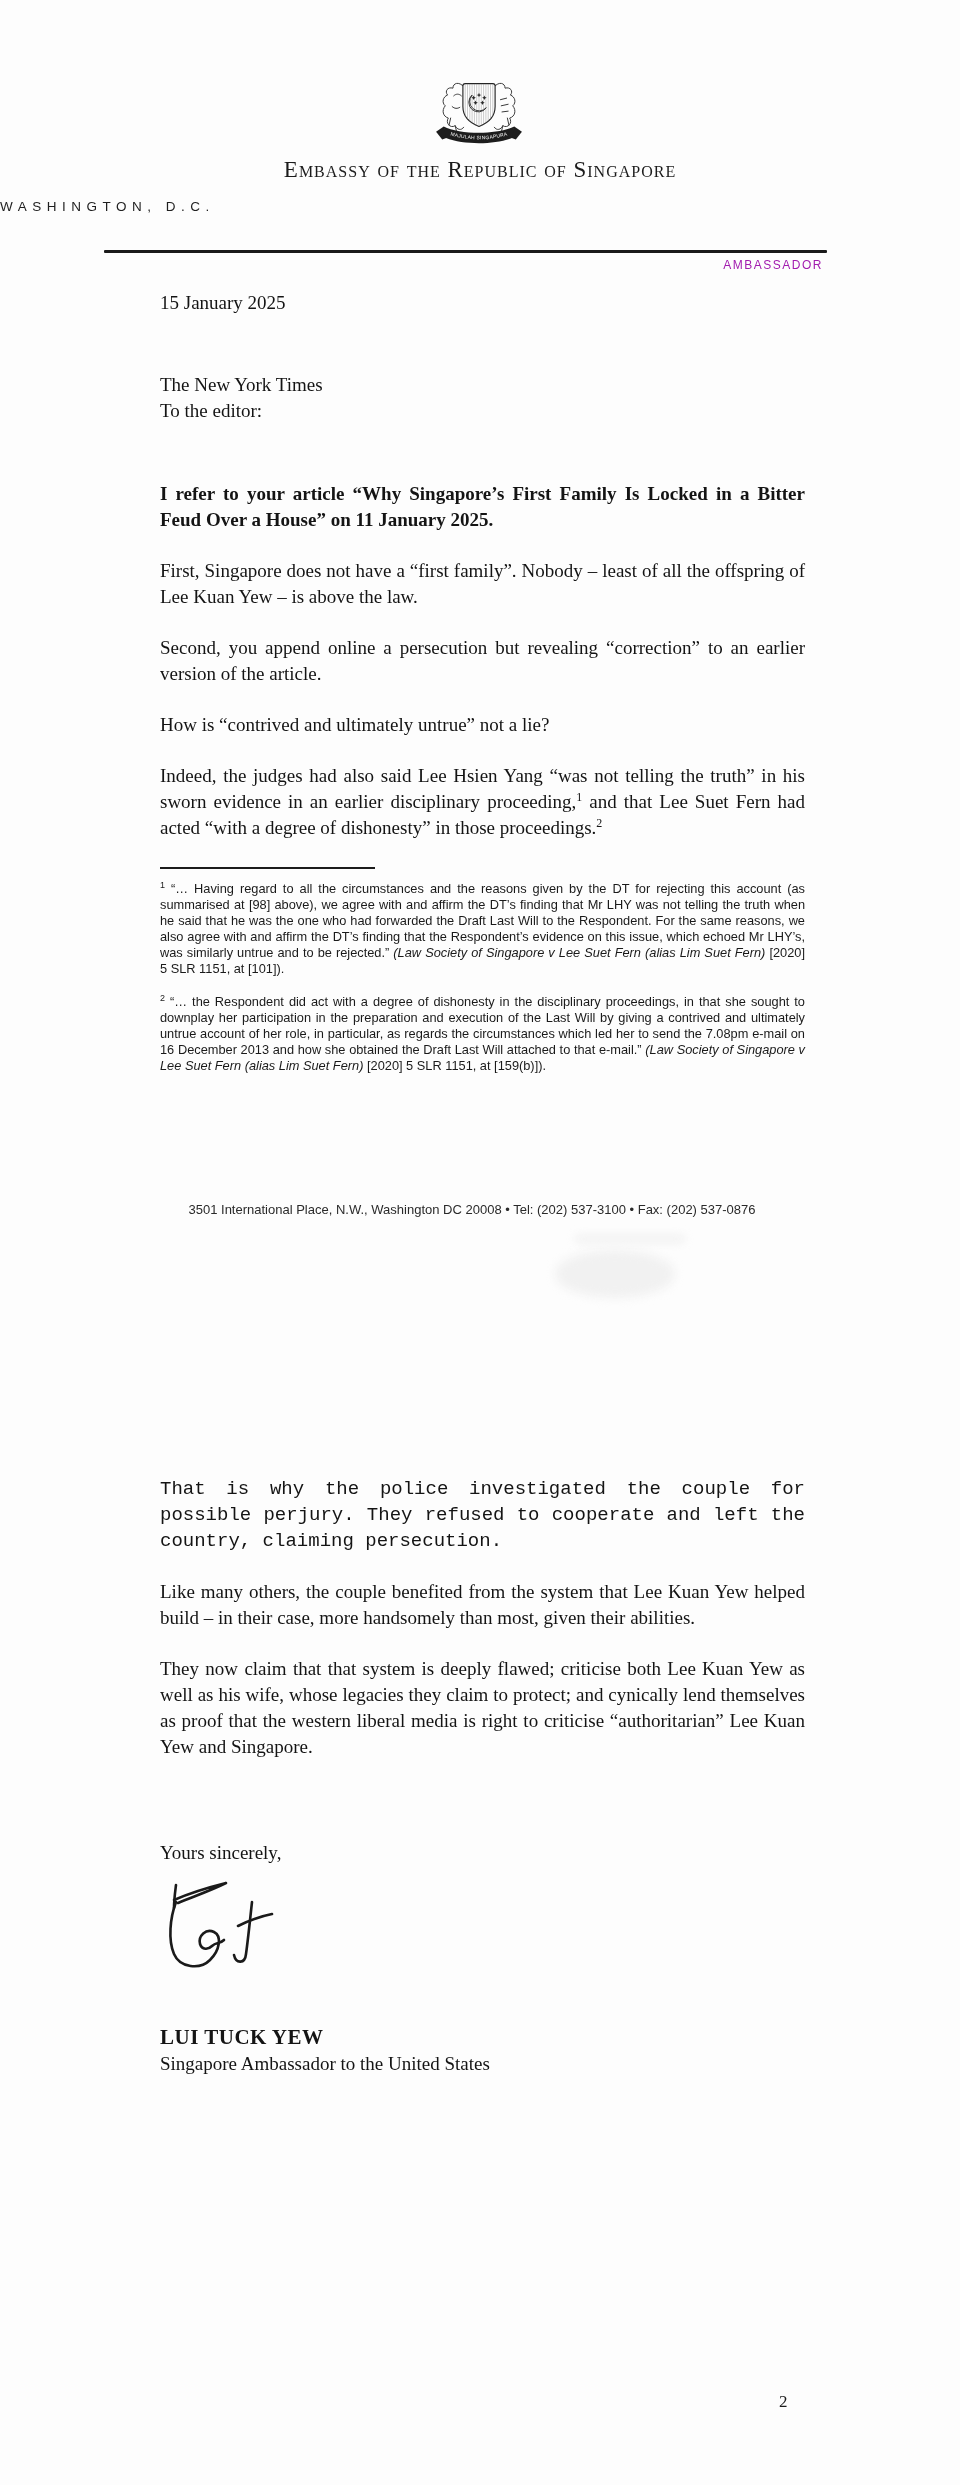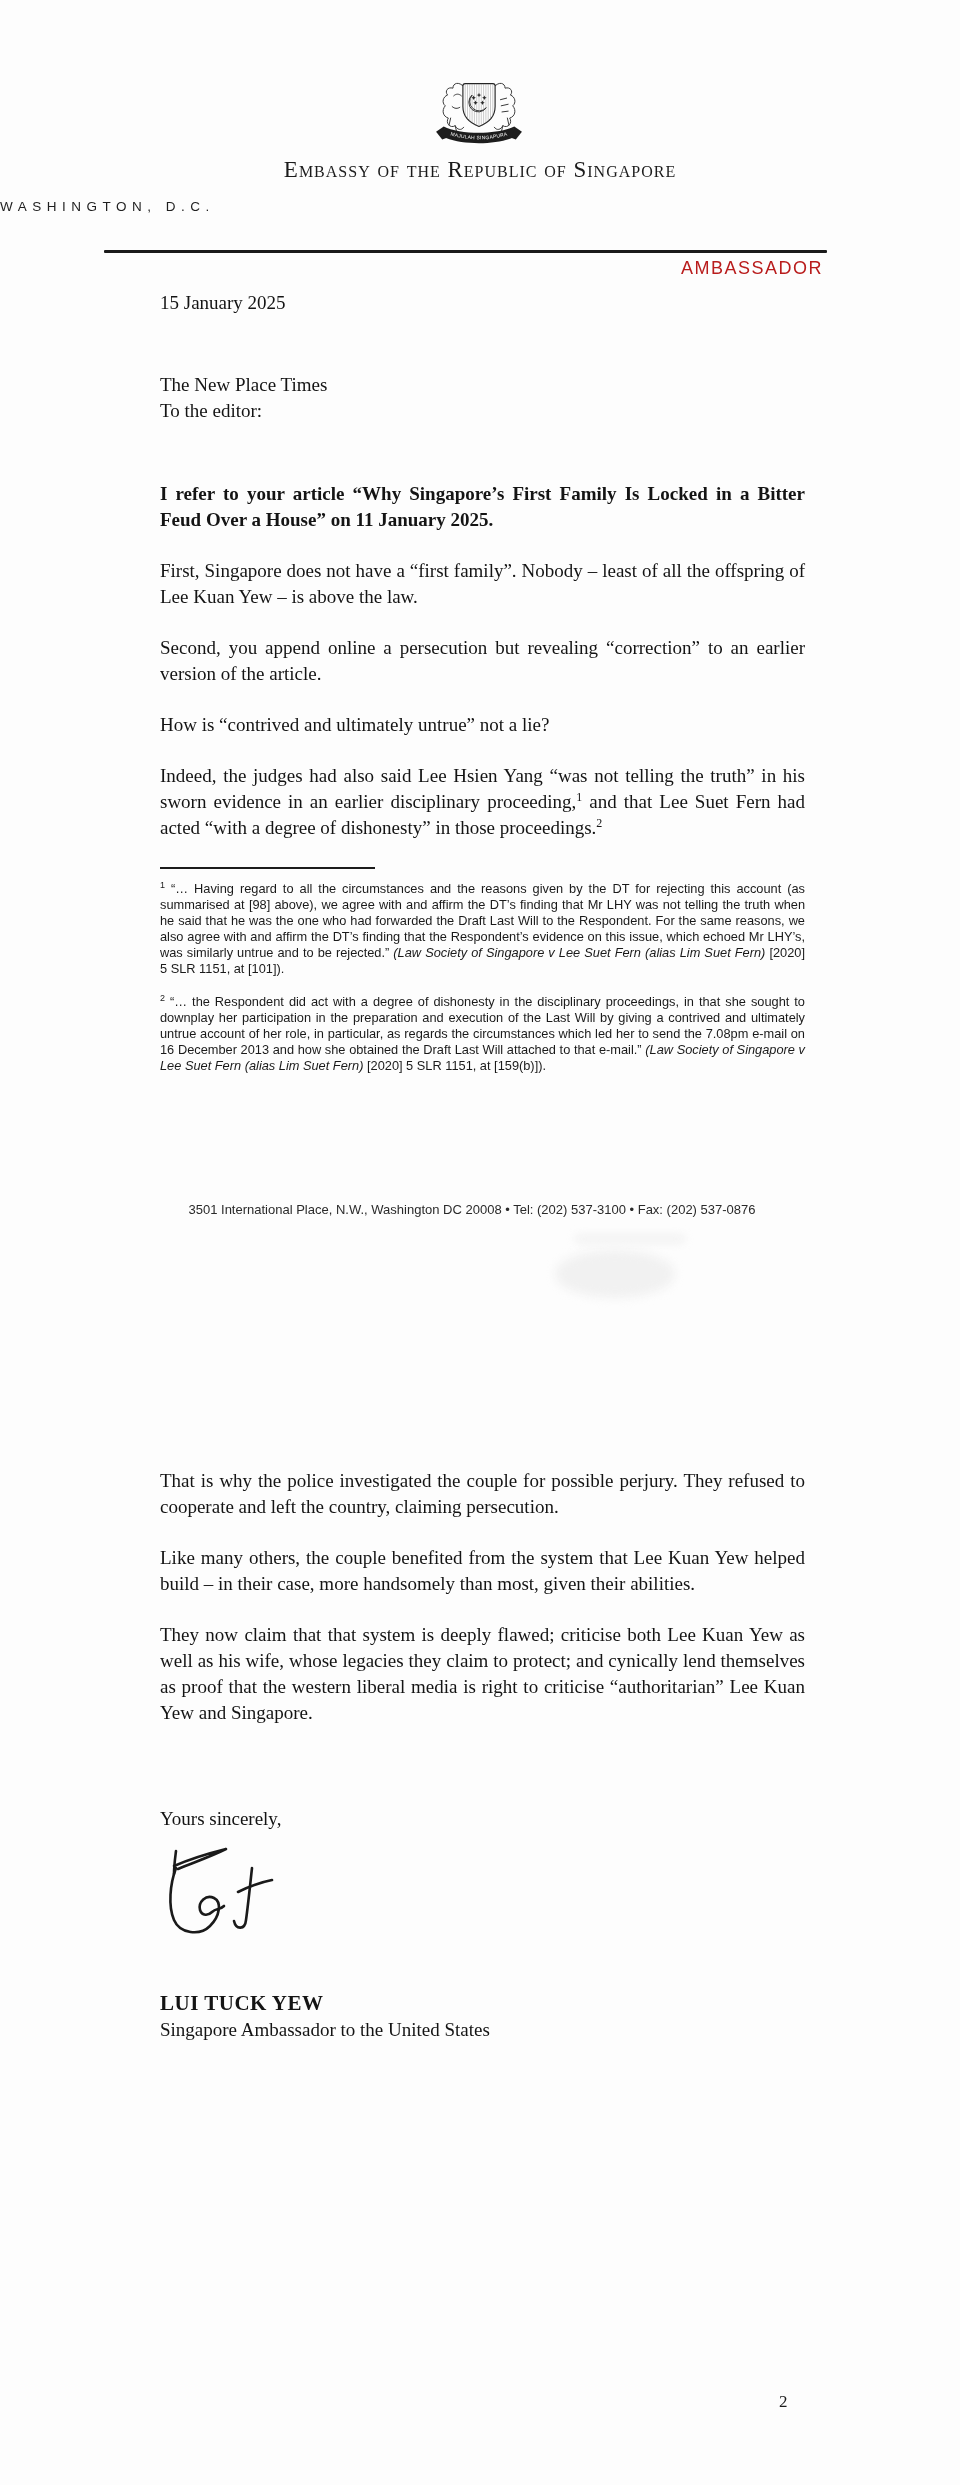--- a/index.html
+++ b/index.html
@@ -10,21 +10,21 @@
   #page2{top:1242px;height:1243px;}
 
   
   #crest{position:absolute;left:433px;top:72px;width:92px;height:86px;}
   .embassy-name{position:absolute;left:0;right:0;top:157px;text-align:center;
     font-variant:small-caps;font-size:23px;letter-spacing:1px;color:#1b1b1b;}
   .embassy-city{position:absolute;left:0;right:0;top:199px;text-align:left;
     font-family:"Liberation Sans","DejaVu Sans",sans-serif;font-size:13.5px;letter-spacing:5.5px;color:#1f1f1f;}
   .lh-rule{position:absolute;left:104px;top:250px;width:723px;height:3px;background:#1a1a1a;border-radius:1px;}
   .office{position:absolute;right:137px;top:258px;
-    font-family:"Liberation Sans","DejaVu Sans",sans-serif;font-size:18px;letter-spacing:1.5px;color:#b91c1c;}
+    font-family:"Liberation Sans","DejaVu Sans",sans-serif;font-size:12px;letter-spacing:1.5px;color:#a21caf;}
 
   
   .col{position:absolute;left:160px;width:645px;font-size:19px;line-height:26px;}
   #col1{top:290px;}
   .date-line{margin:0;}
   .recipient{margin-top:56px;}
   .recipient p{margin:0;}
   .para{margin:25px 0 0;text-align:justify;}
   #p1-body{margin-top:32px;}
   #p1-body .para:first-child{margin-top:5px;font-weight:bold;}
@@ -41,21 +41,21 @@
   .addr-footer{position:absolute;left:0;right:16px;top:1202px;text-align:center;
     font-family:"Liberation Sans","DejaVu Sans",sans-serif;font-size:13px;color:#2a2a2a;}
 
   
   .smudge{position:absolute;background:#f1f1f1;filter:blur(5px);border-radius:50%;}
   #smudge1{left:555px;top:8px;width:120px;height:48px;}
   #smudge2{left:575px;top:-6px;width:110px;height:6px;background:#ededed;border-radius:3px;}
 
   
   #col2{top:218px;}
-  #col2 .para:first-child{margin-top:8px;}
+  #col2 .para:first-child{margin-top:16px;font-family:Liberation Mono, monospace;}
   .closing{margin:80px 0 0;}
   #signature{display:block;margin:12px 0 0 6px;width:112px;height:96px;}
   .signatory-name{margin:50px 0 0;font-size:21px;line-height:27px;font-weight:bold;letter-spacing:.5px;}
   .signatory-name .u{text-decoration-thickness:2px;text-underline-offset:3px;}
   .signatory-title{margin:0;font-size:19px;line-height:26px;}
   .page-number{position:absolute;left:779px;top:1150px;font-size:17px;color:#1c1c1c;}
 </style>
 </head>
 <body>
 
@@ -105,21 +105,21 @@
     </svg>
 
     <div class="embassy-name">Embassy of the Republic of Singapore</div>
     <div class="embassy-city">WASHINGTON, D.C.</div>
     <div class="lh-rule"></div>
     <div class="office">AMBASSADOR</div>
 
     <div class="col" id="col1">
       <p class="date-line">15 January 2025</p>
       <div class="recipient">
-        <p>The New Place Times</p>
+        <p>The New York Times</p>
         <p>To the editor:</p>
       </div>
       <div id="p1-body">
           <p class="para"><span>I refer to your article “Why Singapore’s First Family Is Locked in a Bitter Feud Over a House” on 11 January 2025.</span></p>
           <p class="para"><span>First, Singapore does not have a “first family”. Nobody – least of all the offspring of Lee Kuan Yew – is above the law.</span></p>
           <p class="para"><span>Second, you append online a persecution but revealing “correction” to an earlier version of the article.</span></p>
           <p class="para"><span>How is “contrived and ultimately untrue” not a lie?</span></p>
           <p class="para"><span>Indeed, the judges had also said Lee Hsien Yang “was not telling the truth” in his sworn evidence in an earlier disciplinary proceeding,</span><sup>1</sup><span> and that Lee Suet Fern had acted “with a degree of dishonesty” in those proceedings.</span><sup>2</sup></p>
         </div>
       <div class="fn-sep"></div>

